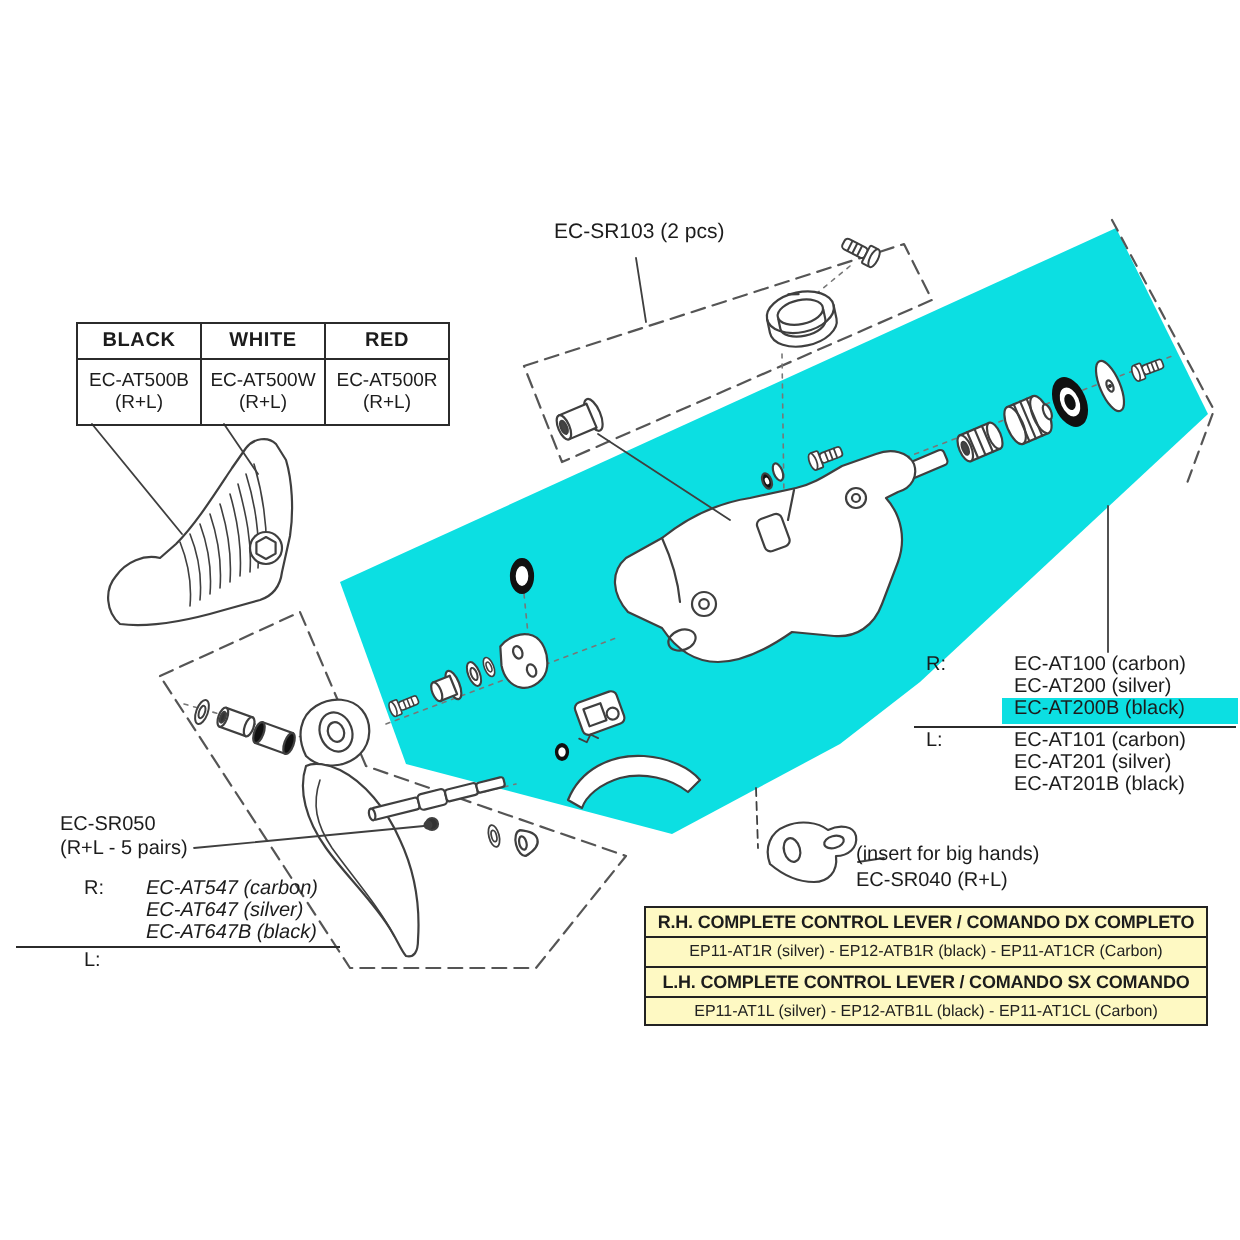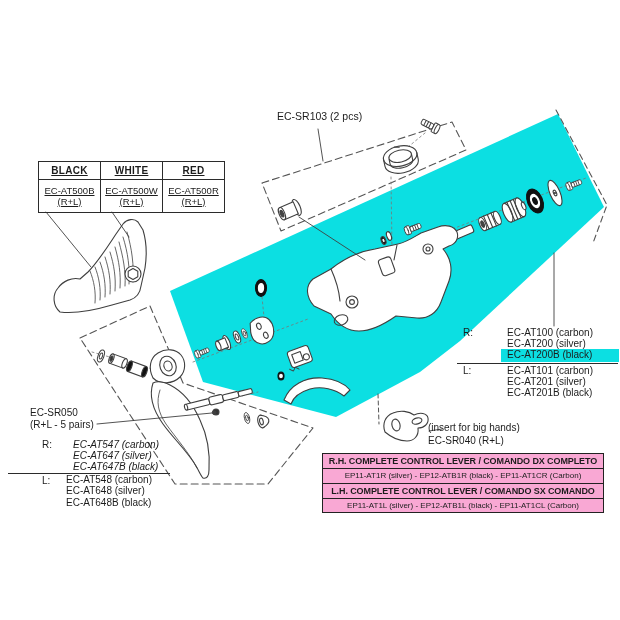--- a/index.html
+++ b/index.html
@@ -1,31 +1,31 @@
 <!DOCTYPE html>
 <html><head>
 <meta charset="utf-8">
 <style>
   html,body{margin:0;padding:0;background:#fff;}
   .stage{position:relative;width:620px;height:620px;background:#ffffff;overflow:hidden;
          font-family:"Liberation Sans", sans-serif;color:#1c1c1c;}
   .art{position:absolute;left:0;top:0;}
   
   .ctable{position:absolute;left:38px;top:161px;border-collapse:collapse;}
-  .ctable td,.ctable th{border:1.2px solid #2b2b2b;width:59px;text-align:center;vertical-align:middle;text-decoration:underline;}
+  .ctable td,.ctable th{border:1.2px solid #2b2b2b;width:59px;text-align:center;vertical-align:middle;}
   .ctable th{height:15px;font-size:10px;font-weight:bold;letter-spacing:.3px;}
   .ctable td{height:30px;font-size:9.5px;line-height:11px;}
   
   .plist{position:absolute;font-size:10px;line-height:11.4px;}
   .plist .row{height:11.4px;}
   .rl-label{position:absolute;font-size:10px;}
   .sep{position:absolute;height:1px;background:#2b2b2b;}
   .hl{position:absolute;background:#0cdfe2;}
   
-  .btable{position:absolute;left:322px;top:453px;width:280px;border:1.5px solid #222;background:#f9a8d4;}
+  .btable{position:absolute;left:322px;top:453px;width:280px;border:1.5px solid #222;background:#fef9c3;}
   .btable .brow{border-top:1px solid #222;text-align:center;white-space:nowrap;overflow:hidden;}
   .btable .brow:first-child{border-top:none;}
   .btable .bold{font-size:9px;font-weight:bold;line-height:14px;height:14px;letter-spacing:-0.1px;}
   .btable .norm{font-size:8px;line-height:13.5px;height:13.5px;color:#222;}
   .lab{position:absolute;font-size:10px;}
 </style>
 </head>
 <body>
 
 <div class="stage">
@@ -297,25 +297,20 @@
   </div>
 
   <div class="rl-label" style="left:42px;top:439px;">R:</div>
   <div class="plist" style="left:73px;top:438.5px;line-height:11.5px;font-style:italic;">
     <div class="row">EC-AT547 (carbon)</div>
     <div class="row">EC-AT647 (silver)</div>
     <div class="row">EC-AT647B (black)</div>
   </div>
   <div class="sep" style="left:8px;top:472.5px;width:162px;"></div>
   <div class="rl-label" style="left:42px;top:475px;">L:</div>
-  <div class="plist" style="left:66px;top:474px;line-height:11.5px;">
-    <div class="row">EC-AT548 (carbon)</div>
-    <div class="row">EC-AT648 (silver)</div>
-    <div class="row">EC-AT648B (black)</div>
-  </div>
 
   <div class="lab" style="left:428px;top:422px;width:135px;text-align:left;line-height:12.5px;">
     <div>(insert for big hands)</div>
     <div>EC-SR040 (R+L)</div>
   </div>
 
   <div class="btable">
     <div class="brow bold">R.H. COMPLETE CONTROL LEVER / COMANDO DX COMPLETO</div>
     <div class="brow norm">EP11-AT1R (silver) - EP12-ATB1R (black) -  EP11-AT1CR (Carbon)</div>
     <div class="brow bold">L.H. COMPLETE CONTROL LEVER / COMANDO SX COMANDO</div>

